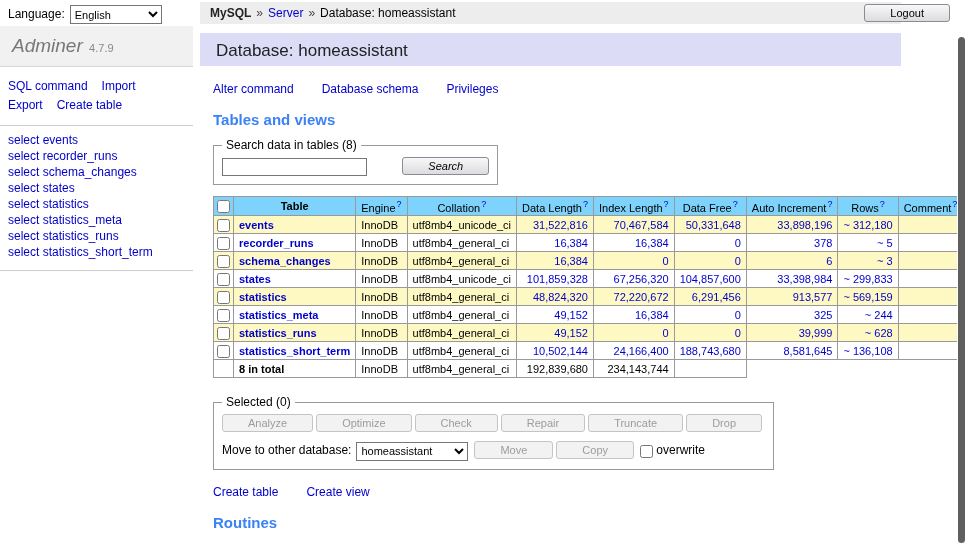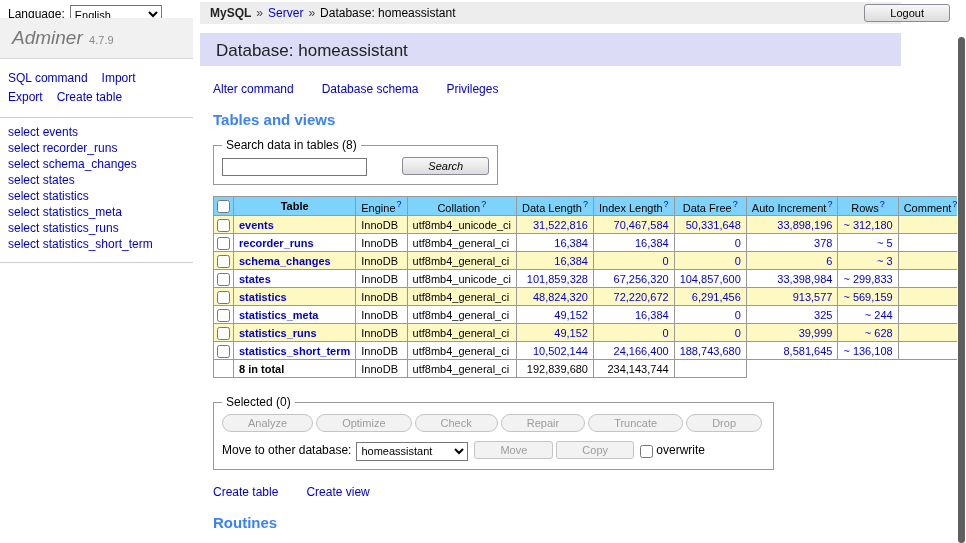--- a/index.html
+++ b/index.html
@@ -11,21 +11,21 @@
   .lang-row{position:absolute;left:8px;top:5px;}
   .lang-row label{margin-right:5px;}
   select{font-family:inherit;font-size:11px;border:1px solid #767676;background:#fff;height:19px;vertical-align:middle;}
   .lang-row select{width:92px;}
   .logout-btn{position:absolute;top:4px;right:16px;}
   button{font-family:inherit;font-size:11px;padding:2px 25px;border:1px solid #8a8a99;border-radius:3px;
          background:linear-gradient(#f8f8f8,#dcdcdc);color:#000;cursor:pointer;}
   button:disabled{color:#9c9c9c;background:#f2f2f2;border-color:#c4c4c4;cursor:default;}
 
   
-  .sidebar{position:absolute;left:0;top:18px;width:193px;}
+  .sidebar{position:absolute;left:0;top:26px;width:193px;}
   .adminer-h1{background:#f1f1f1;border-bottom:1px solid #d6d6d6;padding:9px 12px;}
   .adminer-logo{font-size:19px;font-style:italic;color:#777;}
   .adminer-version{font-size:11px;color:#888;margin-left:3px;}
   .db-row{padding:10px 8px 2px;}
   .db-row label{margin-right:4px;}
   .db-row select{width:112px;}
   .side-commands{padding:10px 8px 11px;line-height:1.55;margin:0;}
   .side-commands a{margin-right:14px;}
   .table-select-list{border-top:1px solid #ccc;border-bottom:1px solid #ccc;padding:7px 8px 9px;}
   .table-select-list a{display:block;line-height:1.33;}
@@ -57,21 +57,21 @@
   .tbl-body tr.odd td{background:#fef9c3;}
   td.num{text-align:right;}
   td.check-cell{width:18px;text-align:center;padding:1px 3px;}
   td.name-cell a{font-weight:bold;}
   sup.help{font-size:9px;color:#0000cc;margin-left:1px;}
   .total-name{font-weight:bold;}
   input[type=checkbox]{margin:0;vertical-align:middle;}
 
   
   .selected-fieldset{margin-top:17px;}
-  .selected-buttons button{margin-right:3px;border-radius:9px;}
+  .selected-buttons button{margin-right:3px;}
   .move-row{margin-top:9px;font-size:12px;}
   .move-row select{margin:0 6px 0 5px;width:112px;}
   .move-row button{margin-right:3px;}
   .move-row .ow-label{margin-left:3px;}
 
   .links-row{margin:15px 0 0;}
   .links-row a{margin-right:28px;}
 
   
   .scrollbar{position:absolute;right:0;top:0;width:9px;height:543px;background:#fff;}

